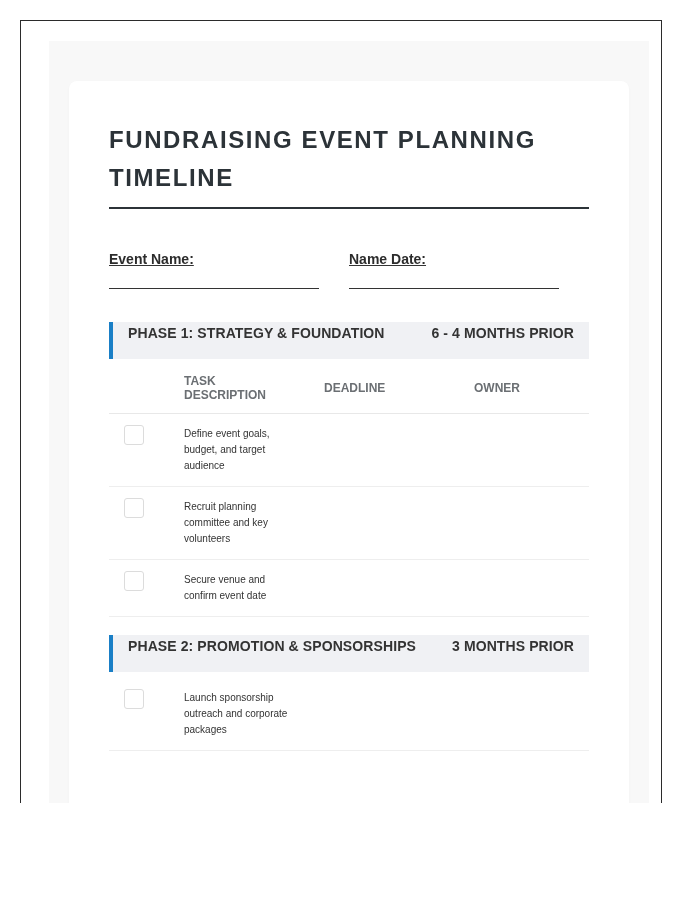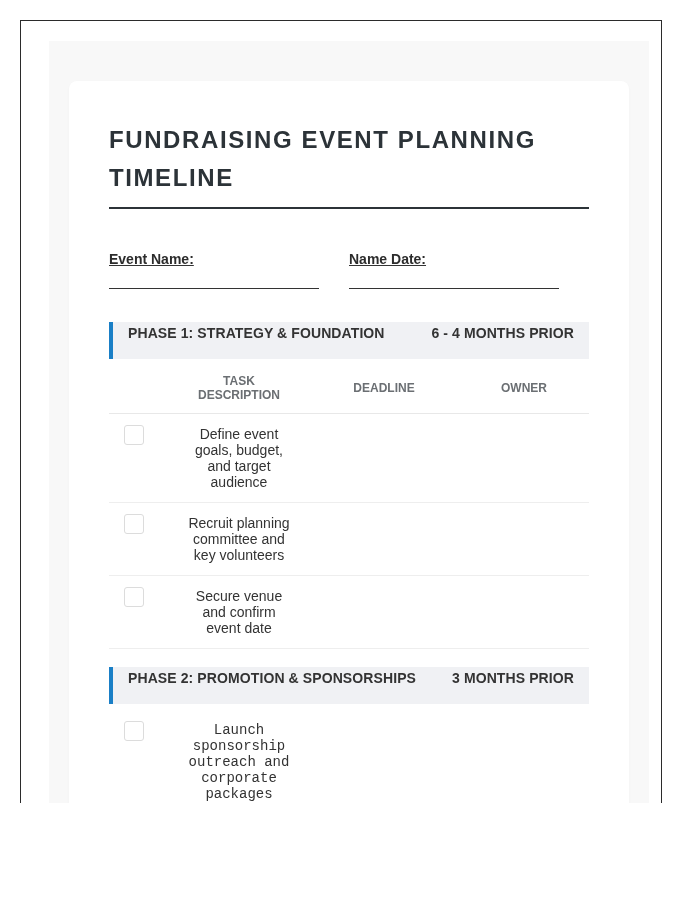--- a/index.html
+++ b/index.html
@@ -17,23 +17,23 @@
   .fields { display:flex; margin-top:42px;text-decoration:underline; }
   .field { width:243px; }
   .field-label { font-size:14px; font-weight:bold; color:#2c2c2c; line-height:16px; display:block; }
   .field-line { width:210px; height:1px; background:#333; margin-top:21px; border:none; }
   .phase { margin-top:33px; }
   .phase + .phase { margin-top:18px; }
   .phase-header { height:37px; background:#f0f1f4; border-left:4px solid #1a7fc6; display:flex;
                   align-items:center; justify-content:space-between; padding:0 15px 16px 15px; box-sizing:border-box; }
   .phase-title, .phase-timing { font-size:14px; font-weight:bold; color:#333333; letter-spacing:0.1px; }
   table { border-collapse:collapse; width:480px; table-layout:fixed; }
-  th { font-size:12px; font-weight:bold; color:#6b6f73; text-align:center; line-height:14px;
+  th { font-size:12px; font-weight:bold; color:#6b6f73; text-align:left; line-height:14px;
        padding:15px 15px 11px 15px; border-bottom:1px solid #e8e8e8; text-transform:uppercase; vertical-align:middle; }
-  td { font-size:14px; line-height:16px; color:#333333; padding:12px 15px; border-bottom:1px solid #eeeeee; vertical-align:top;text-align:center; }
+  td { font-size:10px; line-height:16px; color:#333333; padding:12px 15px; border-bottom:1px solid #eeeeee; vertical-align:top; }
   td.cb-cell { padding:11px 0 0 15px; }
   .checkbox { width:18px; height:18px; border:1px solid #dcdcdc; border-radius:3px; background:#fff; }
   col.c1 { width:60px; } col.c2 { width:140px; } col.c3 { width:150px; } col.c4 { width:130px; }
 </style>
 </head>
 <body>
 
 <div class="frame">
   <div class="page-bg">
     <div class="card">
@@ -112,21 +112,21 @@
                 <col class="c1">
                 <col class="c2">
                 <col class="c3">
                 <col class="c4">
               </colgroup>
             <tbody>
               <tr>
                 <td class="cb-cell" style="padding-top:17px;">
                     <div class="checkbox"></div>
                   </td>
-                <td style="padding-top:18px;font-family:Liberation Mono, monospace;">Launch sponsorship outreach and corporate packages</td>
+                <td style="padding-top:18px;">Launch sponsorship outreach and corporate packages</td>
                 <td></td>
                 <td></td>
               </tr>
             </tbody>
           </table>
         </section>
 
       </div>
     </div>
   </div>

